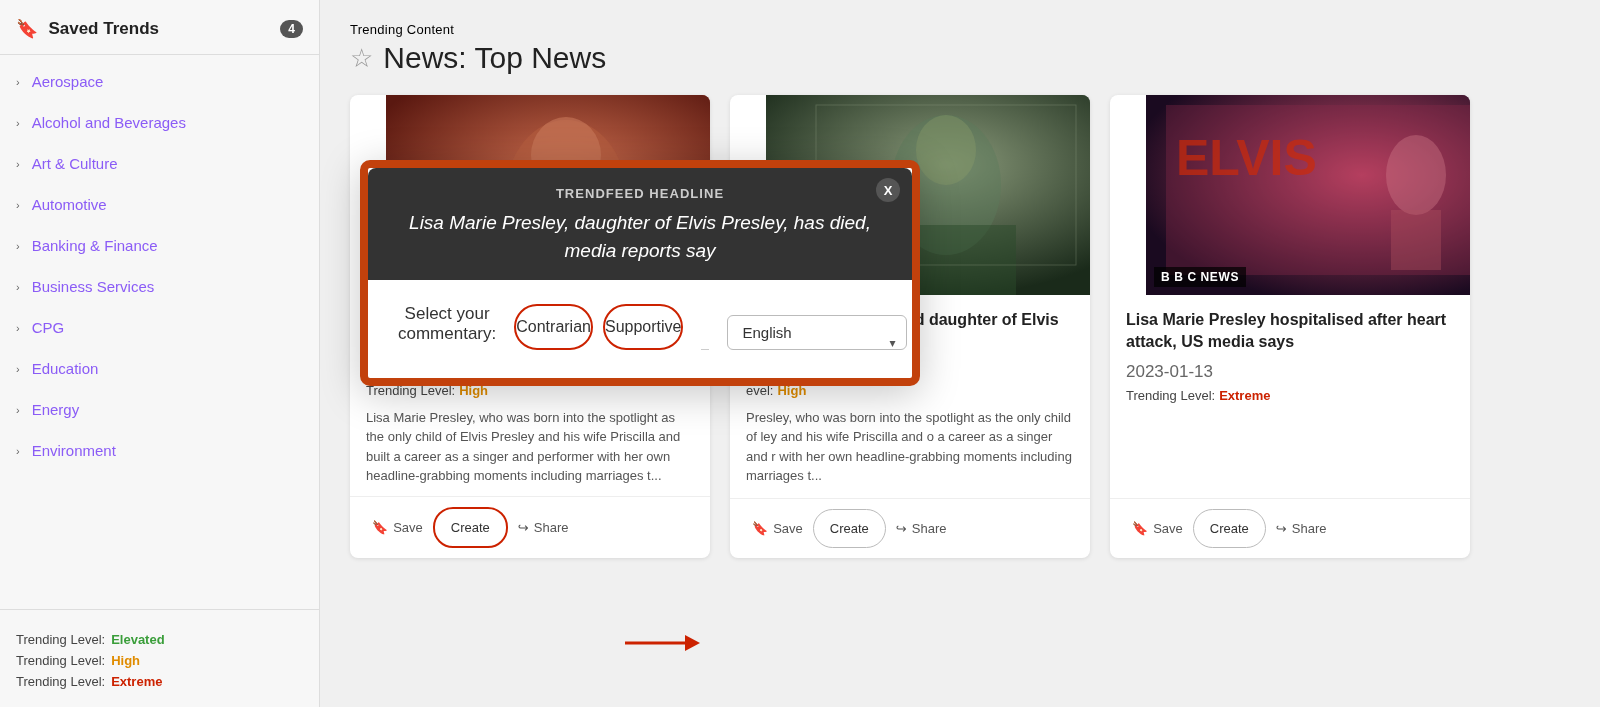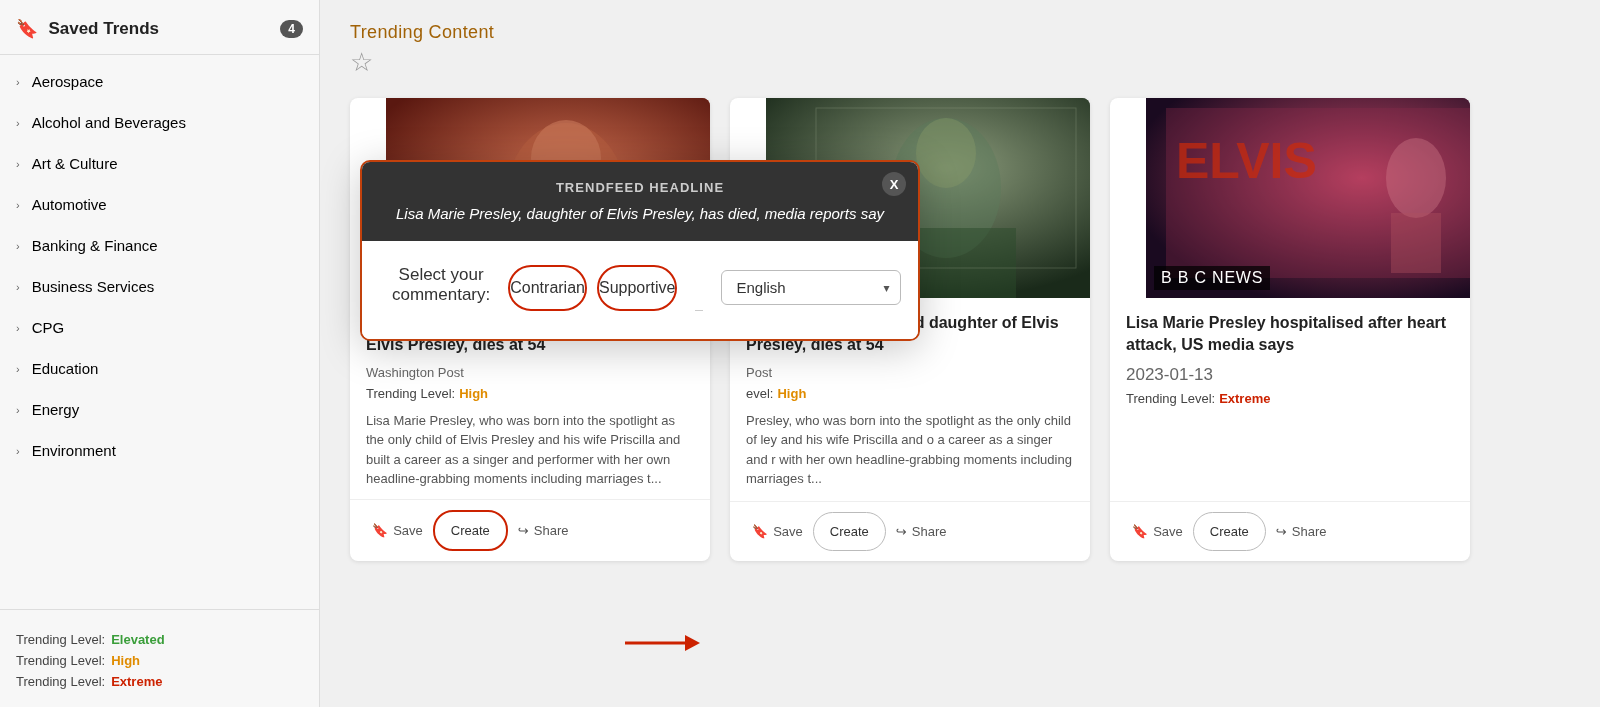--- a/index.html
+++ b/index.html
@@ -59,21 +59,21 @@
       cursor: pointer;
       gap: 10px;
       font-size: 15px;
       color: #333;
     }
     .sidebar-chevron {
       font-size: 11px;
       color: #666;
       margin-right: 2px;
     }
-    .sidebar-item-label { font-size: 15px; color: #000000; }
+    .sidebar-item-label { font-size: 15px; color: #8b5cf6; }
     .sidebar-divider {
       height: 1px;
       background: #ddd;
       margin: 8px 0;
     }
     .sidebar-legend {
       padding: 14px 16px 18px 16px;
       font-size: 13px;
       display: flex;
       flex-direction: column;
@@ -87,22 +87,22 @@
 
     
     .main {
       flex: 1;
       background: #f0f0f0;
       padding: 22px 30px 0 30px;
       overflow-y: auto;
       position: relative;
     }
     .trending-label {
-      font-size: 18px;
-      color: #a16207;
+      font-size: 13px;
+      color: #000000;
       margin-bottom: 4px;
       letter-spacing: 0.02em;
     }
     .page-title {
       font-size: 30px;
       font-weight: 400;
       color: #222;
       display: flex;
       align-items: center;
       gap: 10px;
@@ -147,22 +147,22 @@
     .card-img-3 {
       background: linear-gradient(135deg, #8a3a5a 0%, #6a2a4a 30%, #4a1a3a 60%, #2a0a2a 100%);
       position: relative;
     }
     .bbc-badge {
       position: absolute;
       bottom: 8px;
       left: 8px;
       background: rgba(0,0,0,0.7);
       color: #fff;
-      font-size: 16px;
-      font-weight: 400;
+      font-size: 12px;
+      font-weight: 700;
       padding: 3px 7px;
       letter-spacing: 0.05em;
     }
 
     .card-body {
       padding: 14px 16px 10px 16px;
       flex: 1;
       display: flex;
       flex-direction: column;
       gap: 4px;
@@ -235,41 +235,41 @@
     .modal {
       position: absolute;
       top: 160px;
       left: 40px;
       width: 560px;
       background: #fff;
       border-radius: 10px;
       box-shadow: 0 8px 40px rgba(0,0,0,0.22);
       overflow: visible;
       z-index: 200;
-      border: 2px solid #c2410c;
+      border: 8px solid #c2410c;
       pointer-events: all;
     }
     .modal-header {
       background: #333;
       color: #fff;
       padding: 18px 20px 16px 20px;
       border-radius: 8px 8px 0 0;
       position: relative;
       text-align: center;
     }
     .modal-header-label {
       font-size: 13px;
       font-weight: 700;
       letter-spacing: 0.08em;
       color: #ccc;
       margin-bottom: 8px;
       text-transform: uppercase;
     }
     .modal-headline {
-      font-size: 15px;
+      font-size: 19px;
       font-style: italic;
       color: #fff;
       line-height: 1.45;
     }
     .modal-close {
       position: absolute;
       top: 10px;
       right: 12px;
       background: #555;
       color: #fff;
@@ -330,21 +330,21 @@
       padding: 8px 14px;
       font-size: 15px;
       color: #333;
       background: #fff;
       appearance: none;
       width: 180px;
       cursor: pointer;
     }
     .modal-language-row {
       display: flex;
-      align-items: center;
+      align-items: flex-end;
       position: relative;
       width: 180px;
     }
     .modal-language-chevron {
       position: absolute;
       right: 12px;
       font-size: 12px;
       color: #555;
       pointer-events: none;
     }
@@ -437,20 +437,21 @@
       <span class="legend-label">Trending Level:</span>
       <span class="legend-extreme">Extreme</span>
     </div>
   </div>
 </div>
 
 <div class="main">
   <div class="trending-label">Trending Content</div>
   <div class="page-title">
     <span class="star-icon">☆</span>
+    <span>News: Top News</span>
   </div>
 
   <div class="cards-grid">
 
     <div class="card">
       <div class="card-image card-img-1">
         
         <svg width="360" height="200" xmlns="http://www.w3.org/2000/svg">
           <defs>
             <radialGradient id="g1" cx="50%" cy="40%" r="60%">

